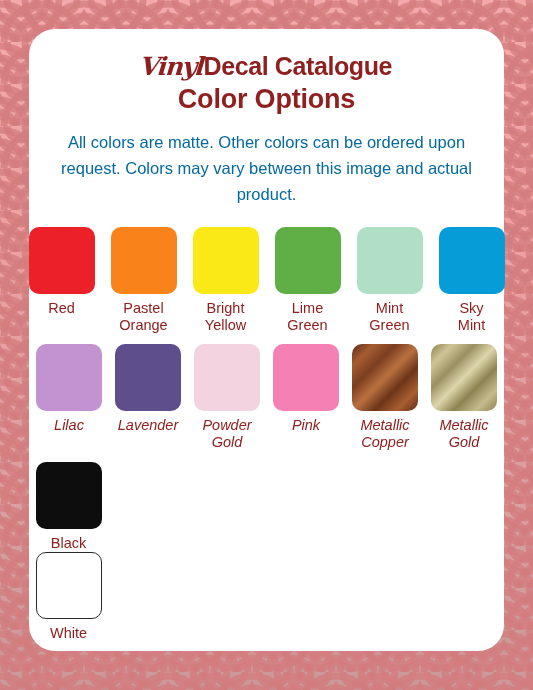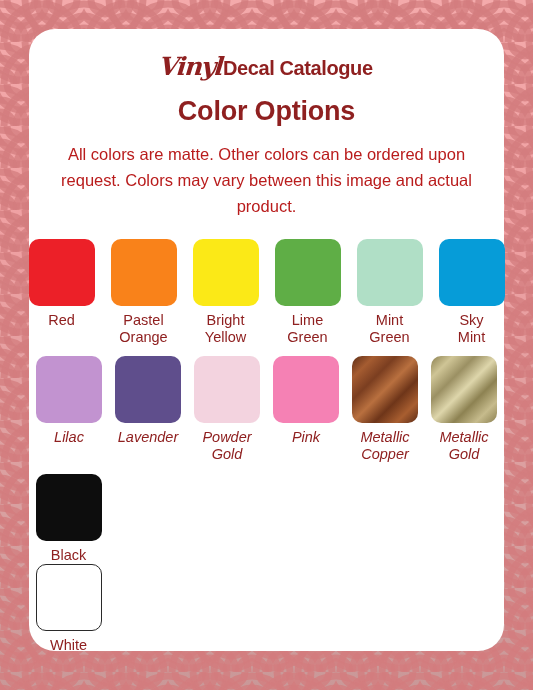--- a/index.html
+++ b/index.html
@@ -55,45 +55,45 @@
     line-height: 1.12;
     white-space: nowrap;
   }
   #title-line-1 {
     font-size: 27px;
     letter-spacing: -0.2px;
   }
   #title-line-2 {
     font-size: 27px;
     letter-spacing: -0.2px;
-    margin-top: 15px;
+    margin-top: 3px;
   }
   .script-word {
     font-family: "DejaVu Serif", serif;
     font-style: italic;
     font-weight: bold;
     font-size: 25px;
     letter-spacing: -1.6px;
     transform: skewX(-6deg);
     display: inline-block;
     color: #8f2020;
   }
   .plain-word {
     font-family: "Liberation Sans", sans-serif;
     font-weight: bold;
-    font-size: 20px;
+    font-size: 25px;
     letter-spacing: -0.4px;
   }
 
   
   #description {
     margin: 16px auto 17px auto;
     width: 420px;
     text-align: center;
-    color: #b91c1c;
+    color: #0369a1;
     font-size: 16.5px;
     line-height: 1.55;
     font-family: "Liberation Sans", sans-serif;
   }
 
   
   .swatch-row {
     display: flex;
     justify-content: center;
     align-items: flex-start;

